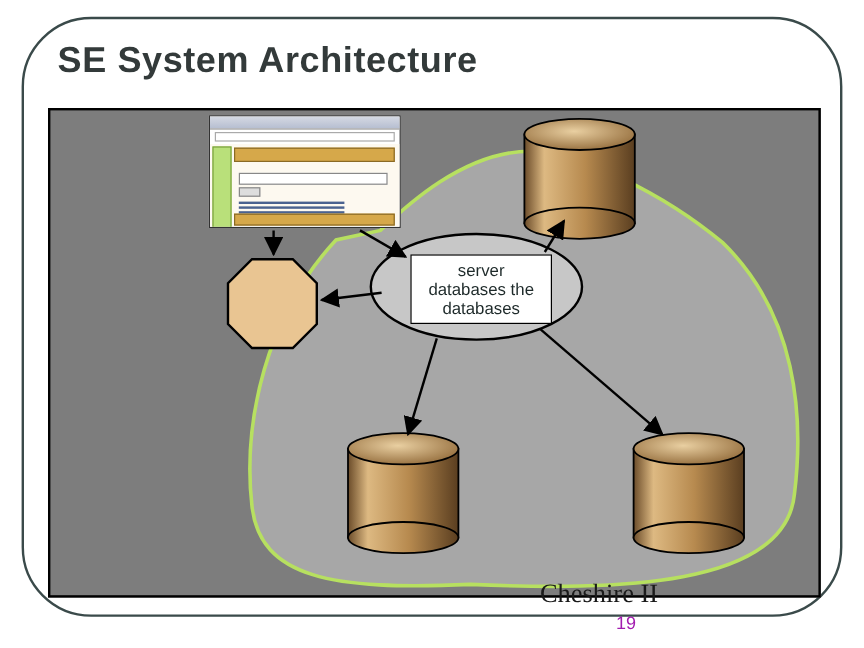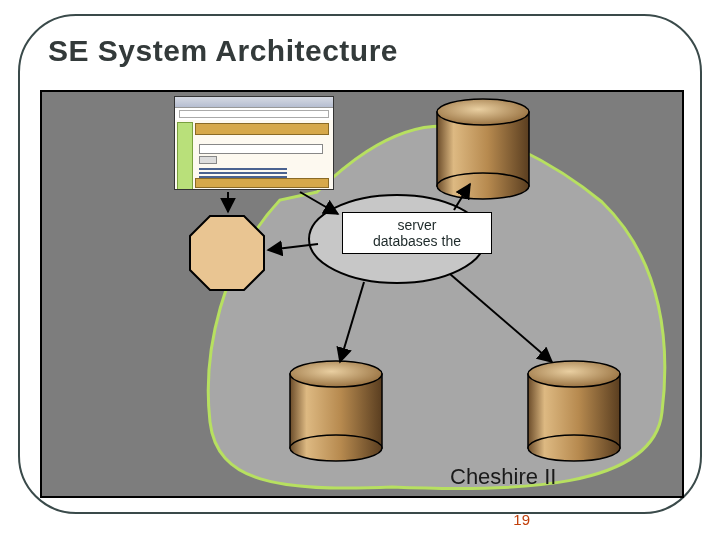--- a/index.html
+++ b/index.html
@@ -49,21 +49,21 @@
     box-sizing: border-box;
   }
   .canvas svg {
     display: block;
   }
   .pagenum {
     position: absolute;
     right: 42px;
     bottom: 12px;
     font-size: 15px;
-    color: #c2410c;
+    color: #a21caf;
   }
   
   .browser {
     position: absolute;
     left: 132px;
     top: 4px;
     width: 160px;
     height: 94px;
     background: #fff;
     border: 1px solid #333;
@@ -123,29 +123,30 @@
     border: 1px solid #8a6a25;
   }
 
   
   .label-box {
     position: absolute;
     background: #fff;
     border: 1.5px solid #000;
     font-size: 14px;
     text-align: center;
-    padding: 4px 22px;
+    padding: 4px 6px;
     line-height: 1.15;
     color: #1e2a2a;
   }
   .region-label {
     position: absolute;
-    font-family: Liberation Sans, sans-serif;
+    font-family: Liberation Serif, serif;
     font-size: 22px;
     color: #1a1a1a;
+    margin-top: 18px;
   }
 </style>
 </head>
 <body>
 
 <div class="slide">
   <div class="frame"></div>
   <div class="title">SE System Architecture</div>
 
   <div class="canvas">
@@ -226,19 +227,20 @@
             <div></div>
             <div></div>
         </div>
         <div class="banner2"></div>
       </div>
     </div>
 
     <div class="label-box" style="left:300px; top:120px; width:104px;">
       <div>server</div>
       <div>databases the</div>
+      <div>databases</div>
     </div>
 
     <div class="region-label" style="left:408px; top:372px;">Cheshire II</div>
   </div>
 
   <div class="pagenum">19</div>
 </div>
 
 </body></html>

